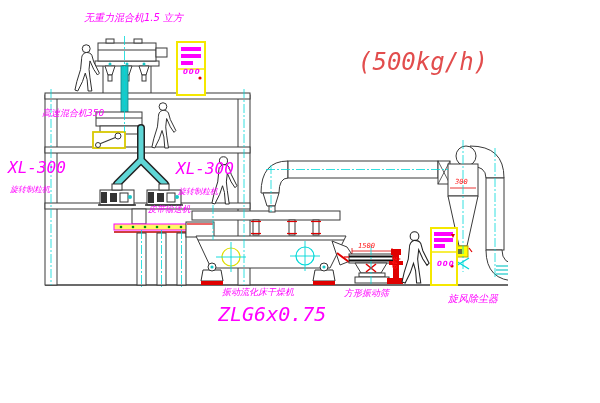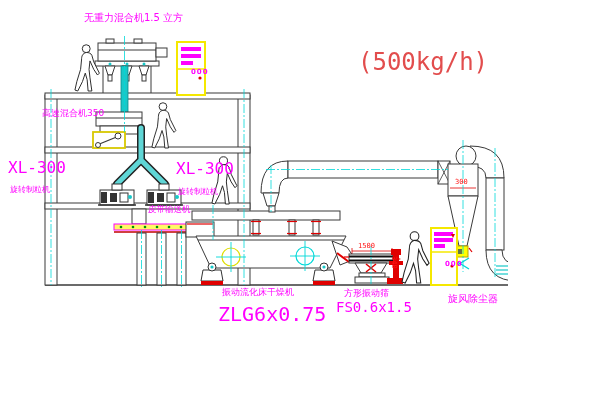--- a/index.html
+++ b/index.html
@@ -1,25 +1,25 @@
 <!DOCTYPE html>
 <html><head>
 <meta charset="utf-8">
 <style>
   html,body{margin:0;padding:0;background:#fff;}
   .stage{position:relative;width:508px;height:403px;background:#ffffff;overflow:hidden;
-         font-family:"DejaVu Sans",sans-serif;}
+         font-family:"DejaVu Sans",sans-serif;font-style:italic;}
   .stage svg{position:absolute;left:0;top:0;}
   .lbl{position:absolute;white-space:nowrap;line-height:1;color:#ff00ff;}
   .mono{font-family:"DejaVu Sans Mono",monospace;}
   .red{color:#e24d4d;}
   .dim{position:absolute;white-space:nowrap;line-height:1;color:#ff1414;
        font-size:7px;font-family:"DejaVu Sans Mono",monospace;}
   .cab{position:absolute;white-space:nowrap;line-height:1;color:#ff00ff;
-       font-size:7px;font-weight:bold;letter-spacing:1px;margin-left:8px;}
+       font-size:7px;font-weight:bold;letter-spacing:1px;}
   .t-cn{font-size:12px;letter-spacing:-1px;font-weight:bold;}
   .t-cap{font-size:24px;font-weight:normal;}
   .big-model{font-size:16px;}
   .small-cn{font-size:8px;}
 </style>
 </head>
 <body>
 
 <div class="stage">
 
@@ -288,21 +288,20 @@
 <div class="lbl small-cn" style="left:178px;top:188px;">旋转制粒机</div>
 
 <div class="lbl" style="left:148px;top:205px;font-size:8.5px;">皮带输送机</div>
 
 <div class="lbl red mono t-cap" style="left:358px;top:50px;">(500kg/h)</div>
 
 <div class="lbl" style="left:222px;top:288px;font-size:9px;">振动流化床干燥机</div>
 <div class="lbl mono" style="left:218px;top:304px;font-size:20px;">ZLG6x0.75</div>
 
 <div class="lbl" style="left:344px;top:289px;font-size:9px;">方形振动筛</div>
-<div class="lbl mono" style="left:336px;top:300px;font-size:14px;">FS0.6x1.5</div>
 
 <div class="lbl" style="left:448px;top:294px;font-size:10px;">旋风除尘器</div>
 <div class="lbl" style="left:508px;top:293px;font-size:10px;">引风机</div>
 
 <div class="dim" style="left:358px;top:243px;">1500</div>
 <div class="dim" style="left:390px;top:256px;writing-mode:vertical-rl;">340</div>
 <div class="dim" style="left:455px;top:179px;">300</div>
 
 <div class="cab" style="left:183px;top:69px;">000</div>
 <div class="cab" style="left:437px;top:261px;">000</div>

